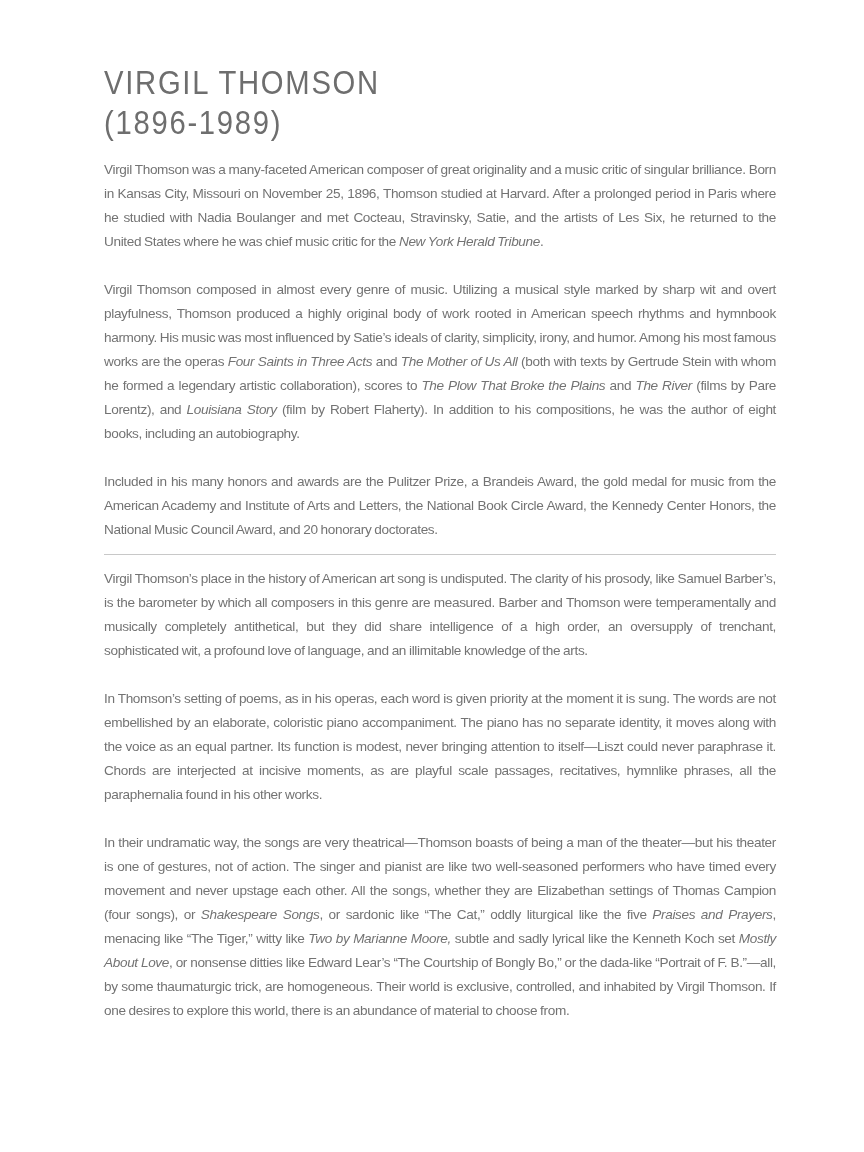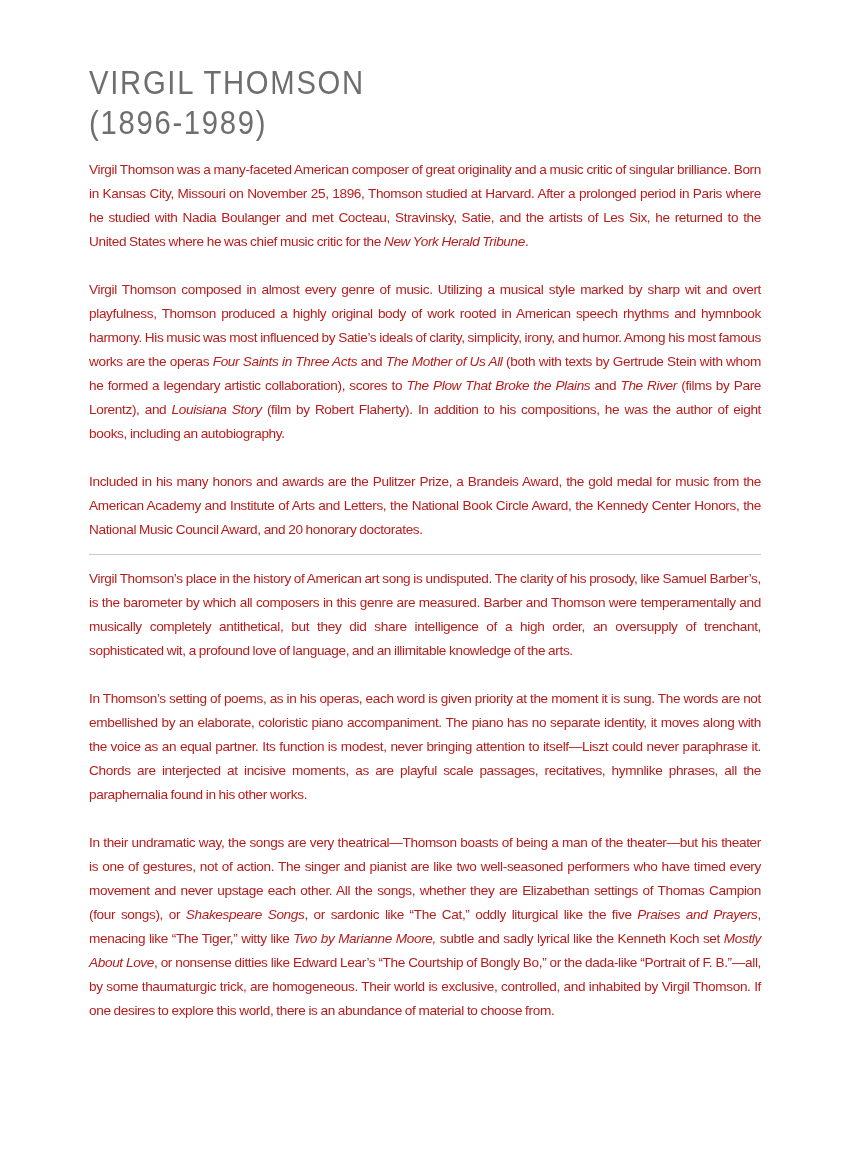--- a/index.html
+++ b/index.html
@@ -8,21 +8,21 @@
     background: #ffffff;
   }
   body {
     width: 864px;
     height: 1152px;
     position: relative;
     overflow: hidden;
   }
   .page {
     position: absolute;
-    left: 89px;
+    left: 104px;
     top: 62px;
     width: 672px;
   }
   h1, h2 {
     font-family: "Liberation Sans", sans-serif;
     font-weight: normal;
     color: #6e6e6e;
     letter-spacing: 2px;
     margin: 0;
     transform: scaleX(0.86);
@@ -34,21 +34,21 @@
     line-height: 40px;
   }
   h2 {
     font-size: 34px;
     line-height: 40px;
   }
   .para {
     font-family: "Liberation Sans", sans-serif;
     font-size: 13.6px;
     line-height: 24px;
-    color: #b91c1c;
+    color: #737373;
     text-align: justify;
     margin: 0;
     letter-spacing: -0.35px;
     word-spacing: -0.5px;
   }
   .para i { font-style: italic; }
   .title-block { height: 94px; margin-bottom: 0; }
   .bio { margin-top: 0; }
   .bio .para { margin-bottom: 24px; }
   .bio .para:last-child { margin-bottom: 0; }

